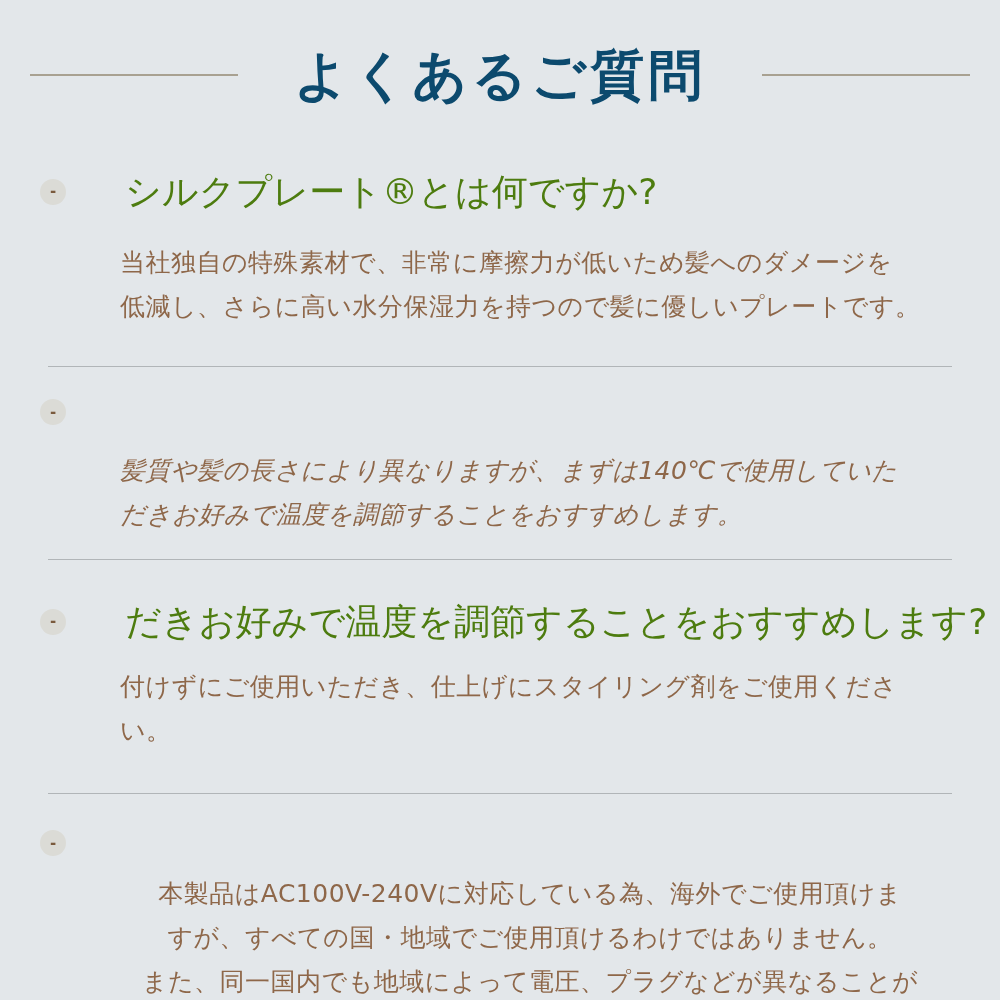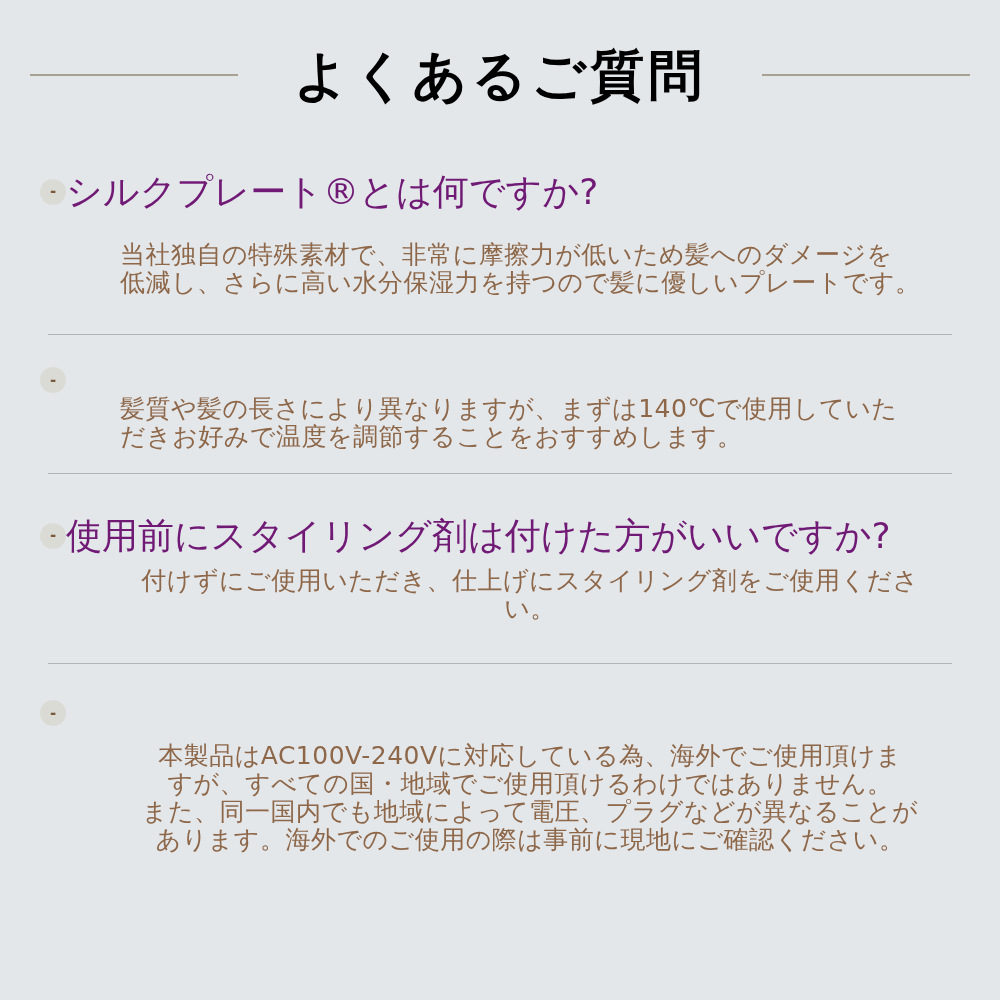--- a/index.html
+++ b/index.html
@@ -25,21 +25,21 @@
     height: 2px;
     background: #a8a191;
     flex: 0 0 auto;
   }
   .page-title {
     font-family: "DejaVu Serif", "Liberation Serif", serif;
     font-size: 54px;
     line-height: 70px;
     font-weight: 700;
     letter-spacing: 4px;
-    color: #000000;
+    color: #0c4a6e;
     white-space: nowrap;
   }
 
   
   .faq { }
   .q-row {
     display: flex;
     align-items: center;
   }
   .bullet {
@@ -51,51 +51,52 @@
     background: #dbdbd6;
     display: flex;
     align-items: center;
     justify-content: center;
     font-size: 15px;
     font-weight: 700;
     color: #7a5a3d;
     line-height: 1;
   }
   .question {
+    margin-left: 59px;
     font-size: 36px;
     line-height: 47px;
-    color: #701a75;
+    color: #4d7c0f;
     white-space: nowrap;
   }
   .answer {
     margin-left: 120px;
     margin-right: 60px;
     font-size: 25px;
-    line-height: 28px;
+    line-height: 44px;
     color: #8e6749;
     white-space: pre-line;
     letter-spacing: 0.5px;
   }
   .divider {
     height: 0;
     border: 0;
     border-top: 1px solid #b1b5b8;
     margin-left: 48px;
     margin-right: 48px;
   }
 
   
   .q-row.i1 { margin-top: 58px; }
   .answer.i1 { margin-top: 26px; }
   .divider.d1 { margin-top: 37px; }
   .q-row.i2 { margin-top: 32px; }
-  .answer.i2 { margin-top: 2px; }
+  .answer.i2 { margin-top: 24px; font-style: italic; }
   .divider.d2 { margin-top: 22px; }
   .q-row.i3 { margin-top: 38px; }
-  .answer.i3 { margin-top: 8px; text-align: center; }
+  .answer.i3 { margin-top: 20px; }
   .divider.d3 { margin-top: 40px; }
   .q-row.i4 { margin-top: 36px; }
   .answer.i4 { margin-top: 16px; text-align: center; }
 </style>
 </head>
 <body>
 
 <div class="header">
   <div class="rule"></div>
   <div class="page-title">よくあるご質問</div>
@@ -121,21 +122,21 @@
     </div>
     <div class="answer i2">髪質や髪の長さにより異なりますが、まずは140℃で使用していた
 だきお好みで温度を調節することをおすすめします。</div>
   </div>
 
   <hr class="divider d2">
 
   <div class="faq-item">
     <div class="q-row i3">
       <div class="bullet">-</div>
-      <div class="question">使用前にスタイリング剤は付けた方がいいですか?</div>
+      <div class="question">だきお好みで温度を調節することをおすすめします?</div>
     </div>
     <div class="answer i3">付けずにご使用いただき、仕上げにスタイリング剤をご使用ください。</div>
   </div>
 
   <hr class="divider d3">
 
   <div class="faq-item">
     <div class="q-row i4">
       <div class="bullet">-</div>
     </div>

